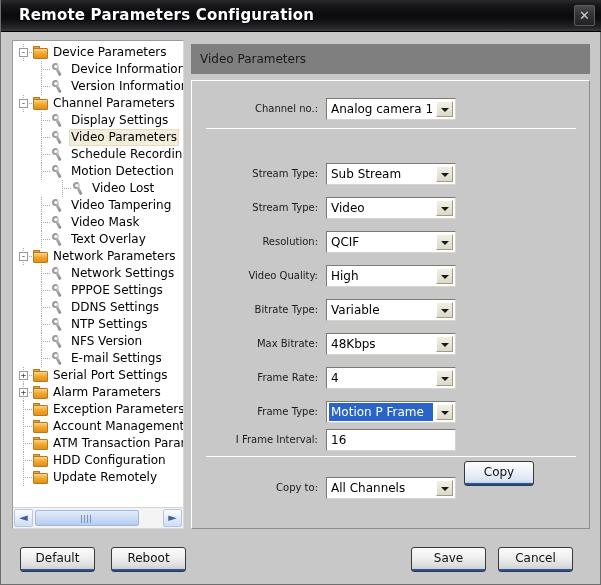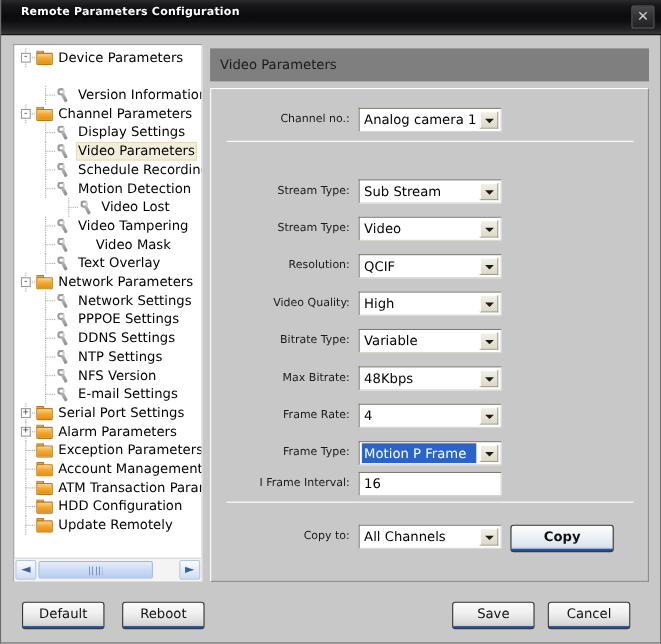--- a/index.html
+++ b/index.html
@@ -24,21 +24,21 @@
     position: absolute; left: 0; top: 0;
     width: 601px; height: 32px;
     background: linear-gradient(to bottom,
         #2a2a2c 0%, #161618 18%, #0b0b0d 48%, #0e0e10 62%,
         #242428 88%, #3a3a3e 100%);
     border-bottom: 1px solid #000;
   }
   .titlebar-text {
     position: absolute; left: 18px; top: 6px;
     color: #ffffff;
-    font-size: 10px;
+    font-size: 15px;
     font-weight: bold;
     letter-spacing: 0.2px;
     text-shadow: 0 1px 1px #000;
     white-space: nowrap;
   }
   .close-btn {
     position: absolute; right: 7px; top: 5px;
     width: 21px; height: 21px;
     background: linear-gradient(to bottom, #4a4a4c, #313133 50%, #222224);
     border: 1px solid #5d5d60;
@@ -314,20 +314,29 @@
         <div class="tnode" style="top: 3px; position: absolute; left: 0px; width: 172px;">
           <div class="dotline-v" style="left: 10px; top: 0px; height: 17px;"></div>
           <div class="dotline-h" style="left: 10px; width: 9px;"></div>
           <div class="expander" style="left: 6px;">-</div>
           <div class="ico-folder" style="left: 20px;">
             <div class="ftab"></div>
             <div class="fbody"></div>
           </div>
           <div class="tlabel" style="left: 38px;">Device Parameters</div>
         </div>
+        <div class="tnode" style="top: 20px; position: absolute; left: 0px; width: 172px;">
+          <div class="dotline-v" style="left: 28px; top: 0px; height: 17px;"></div>
+          <div class="dotline-h" style="left: 28px; width: 9px;"></div>
+          <div class="ico-wrench" style="left: 38px;">
+            <div class="wh"></div>
+            <div class="ws"></div>
+          </div>
+          <div class="tlabel" style="left: 56px;">Device Information</div>
+        </div>
         <div class="tnode" style="top: 37px; position: absolute; left: 0px; width: 172px;">
           <div class="dotline-v" style="left: 28px; top: 0px; height: 17px;"></div>
           <div class="dotline-h" style="left: 28px; width: 9px;"></div>
           <div class="ico-wrench" style="left: 38px;">
             <div class="wh"></div>
             <div class="ws"></div>
           </div>
           <div class="tlabel" style="left: 56px;">Version Information</div>
         </div>
         <div class="tnode" style="top: 54px; position: absolute; left: 0px; width: 172px;">
@@ -394,21 +403,21 @@
           </div>
           <div class="tlabel" style="left: 56px;">Video Tampering</div>
         </div>
         <div class="tnode" style="top: 173px; position: absolute; left: 0px; width: 172px;">
           <div class="dotline-v" style="left: 28px; top: 0px; height: 17px;"></div>
           <div class="dotline-h" style="left: 28px; width: 9px;"></div>
           <div class="ico-wrench" style="left: 38px;">
             <div class="wh"></div>
             <div class="ws"></div>
           </div>
-          <div class="tlabel" style="left: 72px;">Video Mask</div>
+          <div class="tlabel" style="left: 56px;">Video Mask</div>
         </div>
         <div class="tnode" style="top: 190px; position: absolute; left: 0px; width: 172px;">
           <div class="dotline-v" style="left: 28px; top: 0px; height: 17px;"></div>
           <div class="dotline-h" style="left: 28px; width: 9px;"></div>
           <div class="ico-wrench" style="left: 38px;">
             <div class="wh"></div>
             <div class="ws"></div>
           </div>
           <div class="tlabel" style="left: 56px;">Text Overlay</div>
         </div>
@@ -647,21 +656,21 @@
           <div class="row-label">Copy to:</div>
           <div class="combo">
             <div class="cval">All Channels</div>
             <div class="carrow">
               <i></i>
             </div>
           </div>
         </div>
       </div>
 
-    <div class="btn btn-copy" style="left:272px; top:396px; width:94px;font-weight:bold;">Copy</div>
+    <div class="btn btn-copy" style="left:272px; top:380px; width:70px;">Copy</div>
   </div>
 
   <div class="btn" style="left:19px; top:547px; width:75px;">Default</div>
   <div class="btn" style="left:110px; top:547px; width:75px;">Reboot</div>
   <div class="btn" style="left:410px; top:547px; width:75px;">Save</div>
   <div class="btn" style="left:497px; top:547px; width:75px;">Cancel</div>
 
 </div>
 
 </body></html>

